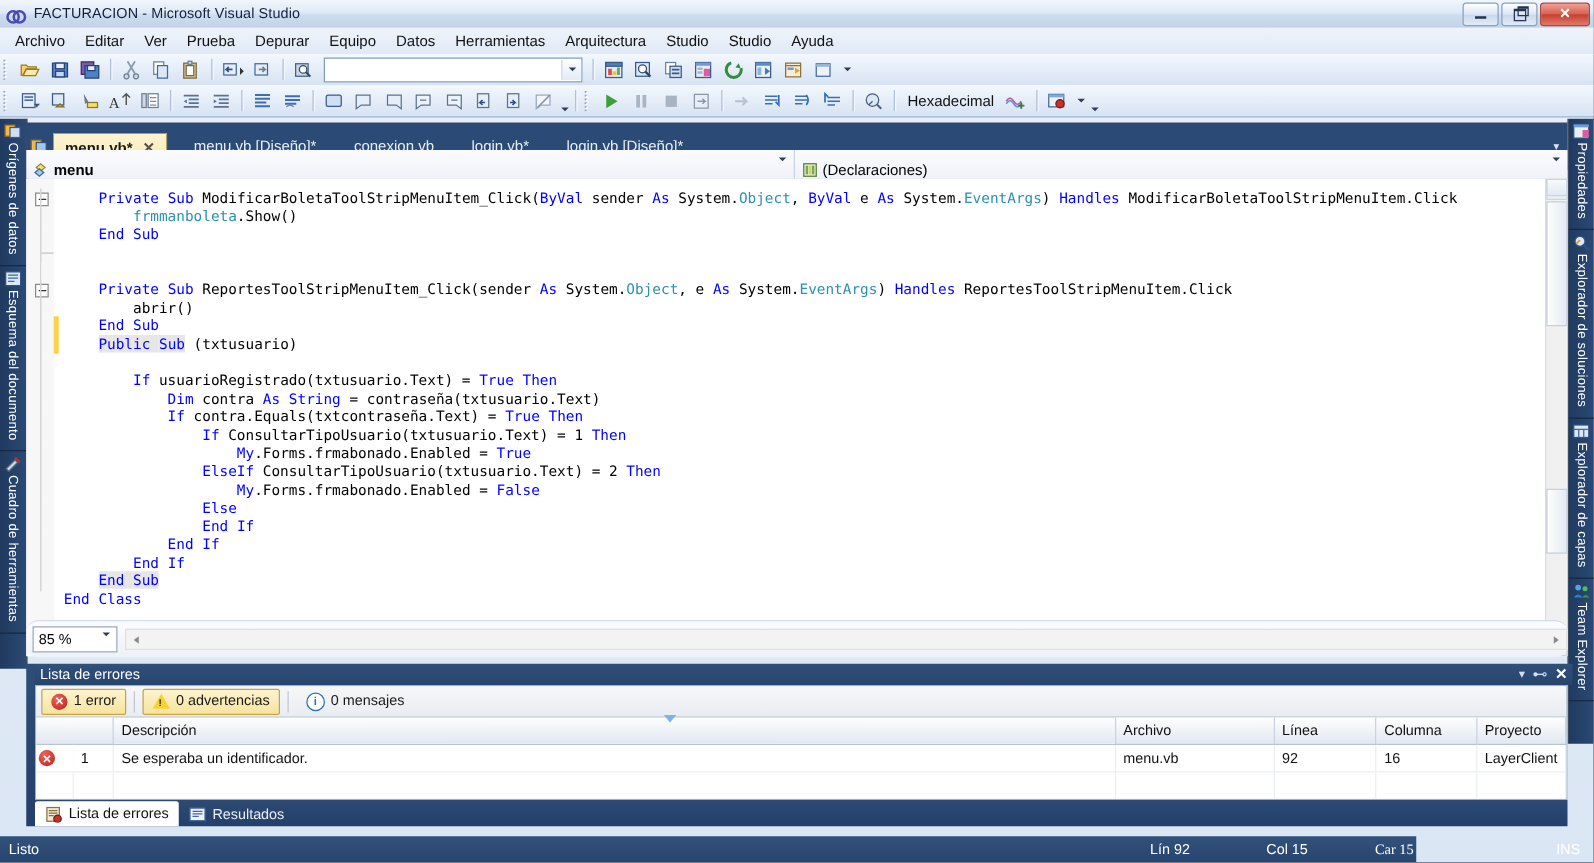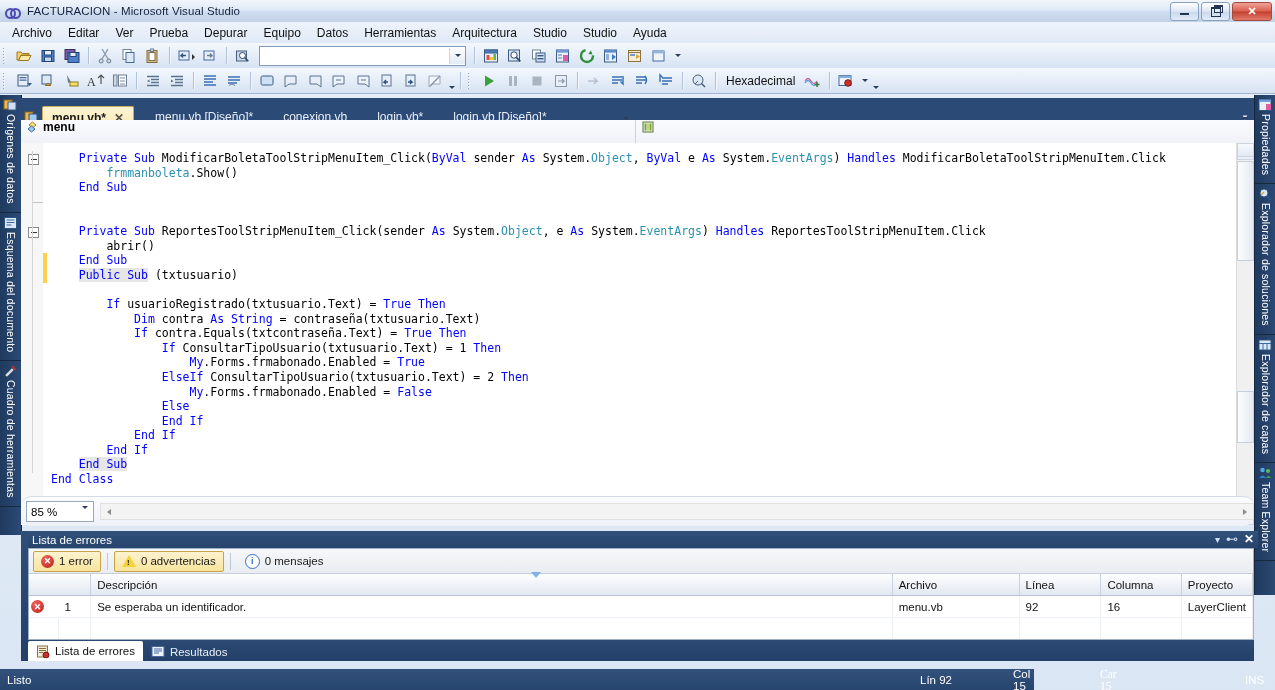--- a/index.html
+++ b/index.html
@@ -127,21 +127,21 @@
   }
   .dtab .closex { margin-left:8px; font-size:12px; color:#55524a; font-weight:bold;}
 
   .navbar {
     position:absolute; left:21px; top:120px; width:1233px; height:23px;
     background: linear-gradient(#fbfbfe,#f0f2f8);
     border-bottom:1px solid #c2ccdc;
     display:flex; align-items:center;
   }
   .navsel {
-    height:23px; display:flex; align-items:flex-start; flex:none;
+    height:23px; display:flex; align-items:flex-end; flex:none;
     border-right:1px solid #c9d3e2; position:relative;
   }
   .navsel .txt { font-size:12px; font-weight:bold; padding-left:3px; }
   .navsel .arr { position:absolute; right:6px; }
 
   .editor {
     position:absolute; left:21px; top:143px; width:1233px; height:382px;
     background:#ffffff; overflow:hidden;
   }
   .gutter-fold {
@@ -235,21 +235,21 @@
   .panel-tabs {
     position:absolute; left:28px; top:640px; width:1226px; height:21px;
     background: linear-gradient(#2c4a73,#24406a); display:flex; align-items:flex-end;
   }
   .ptab { height:19px; display:flex; align-items:center; gap:5px; padding:0 8px;
           color:#e9eef7; font-size:11.5px; }
   .ptab.active { background:#fff; color:#111; height:20px; border-radius:2px 2px 0 0; }
 
   
   .statusbar {
-    position:absolute; left:0; top:669px; width:1034px; height:21px;
+    position:absolute; left:0; top:669px; width:1133px; height:21px;
     background: linear-gradient(#32517c,#27456d);
     color:#fff; font-size:11.5px; display:flex; align-items:center;
   }
   .statusbar .s-ready { margin-left:7px; }
   .statusbar .s-cell { position:absolute; }
 
   .dotted-left { position:absolute; left:21px; top:531px; width:7px; height:130px;
     background: linear-gradient(#2e4d77,#24406a); }
 </style>
 </head>

